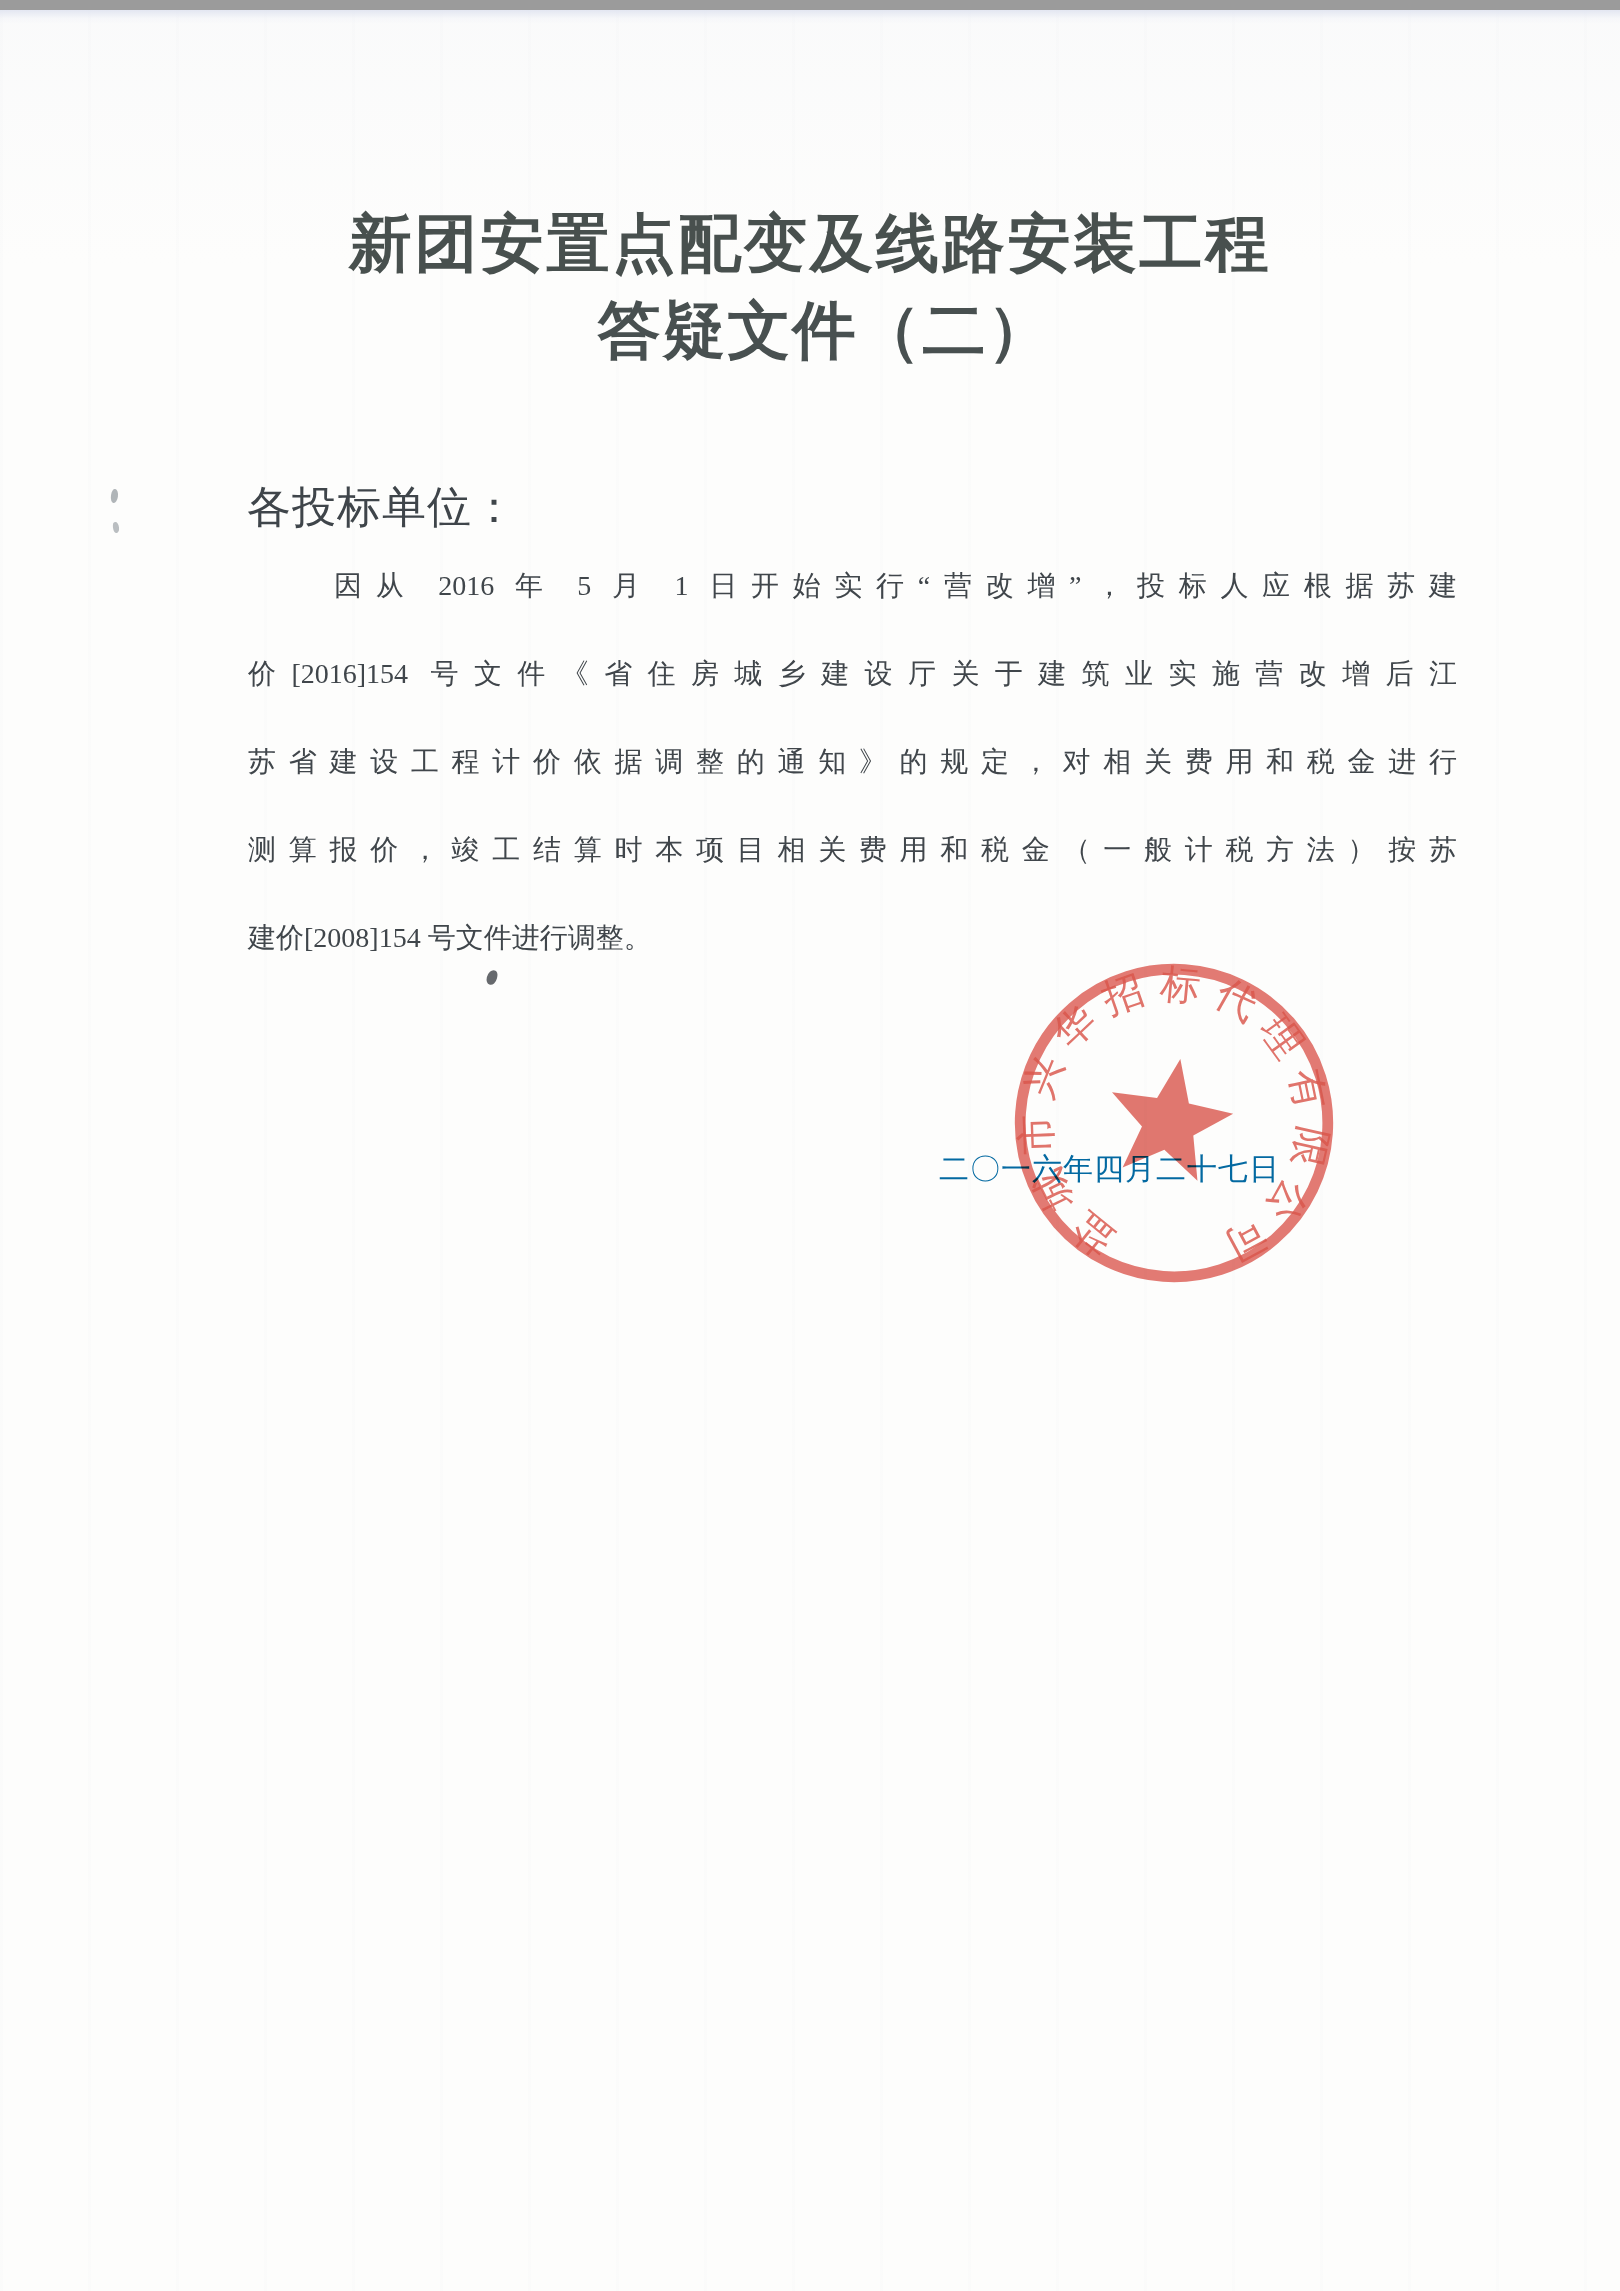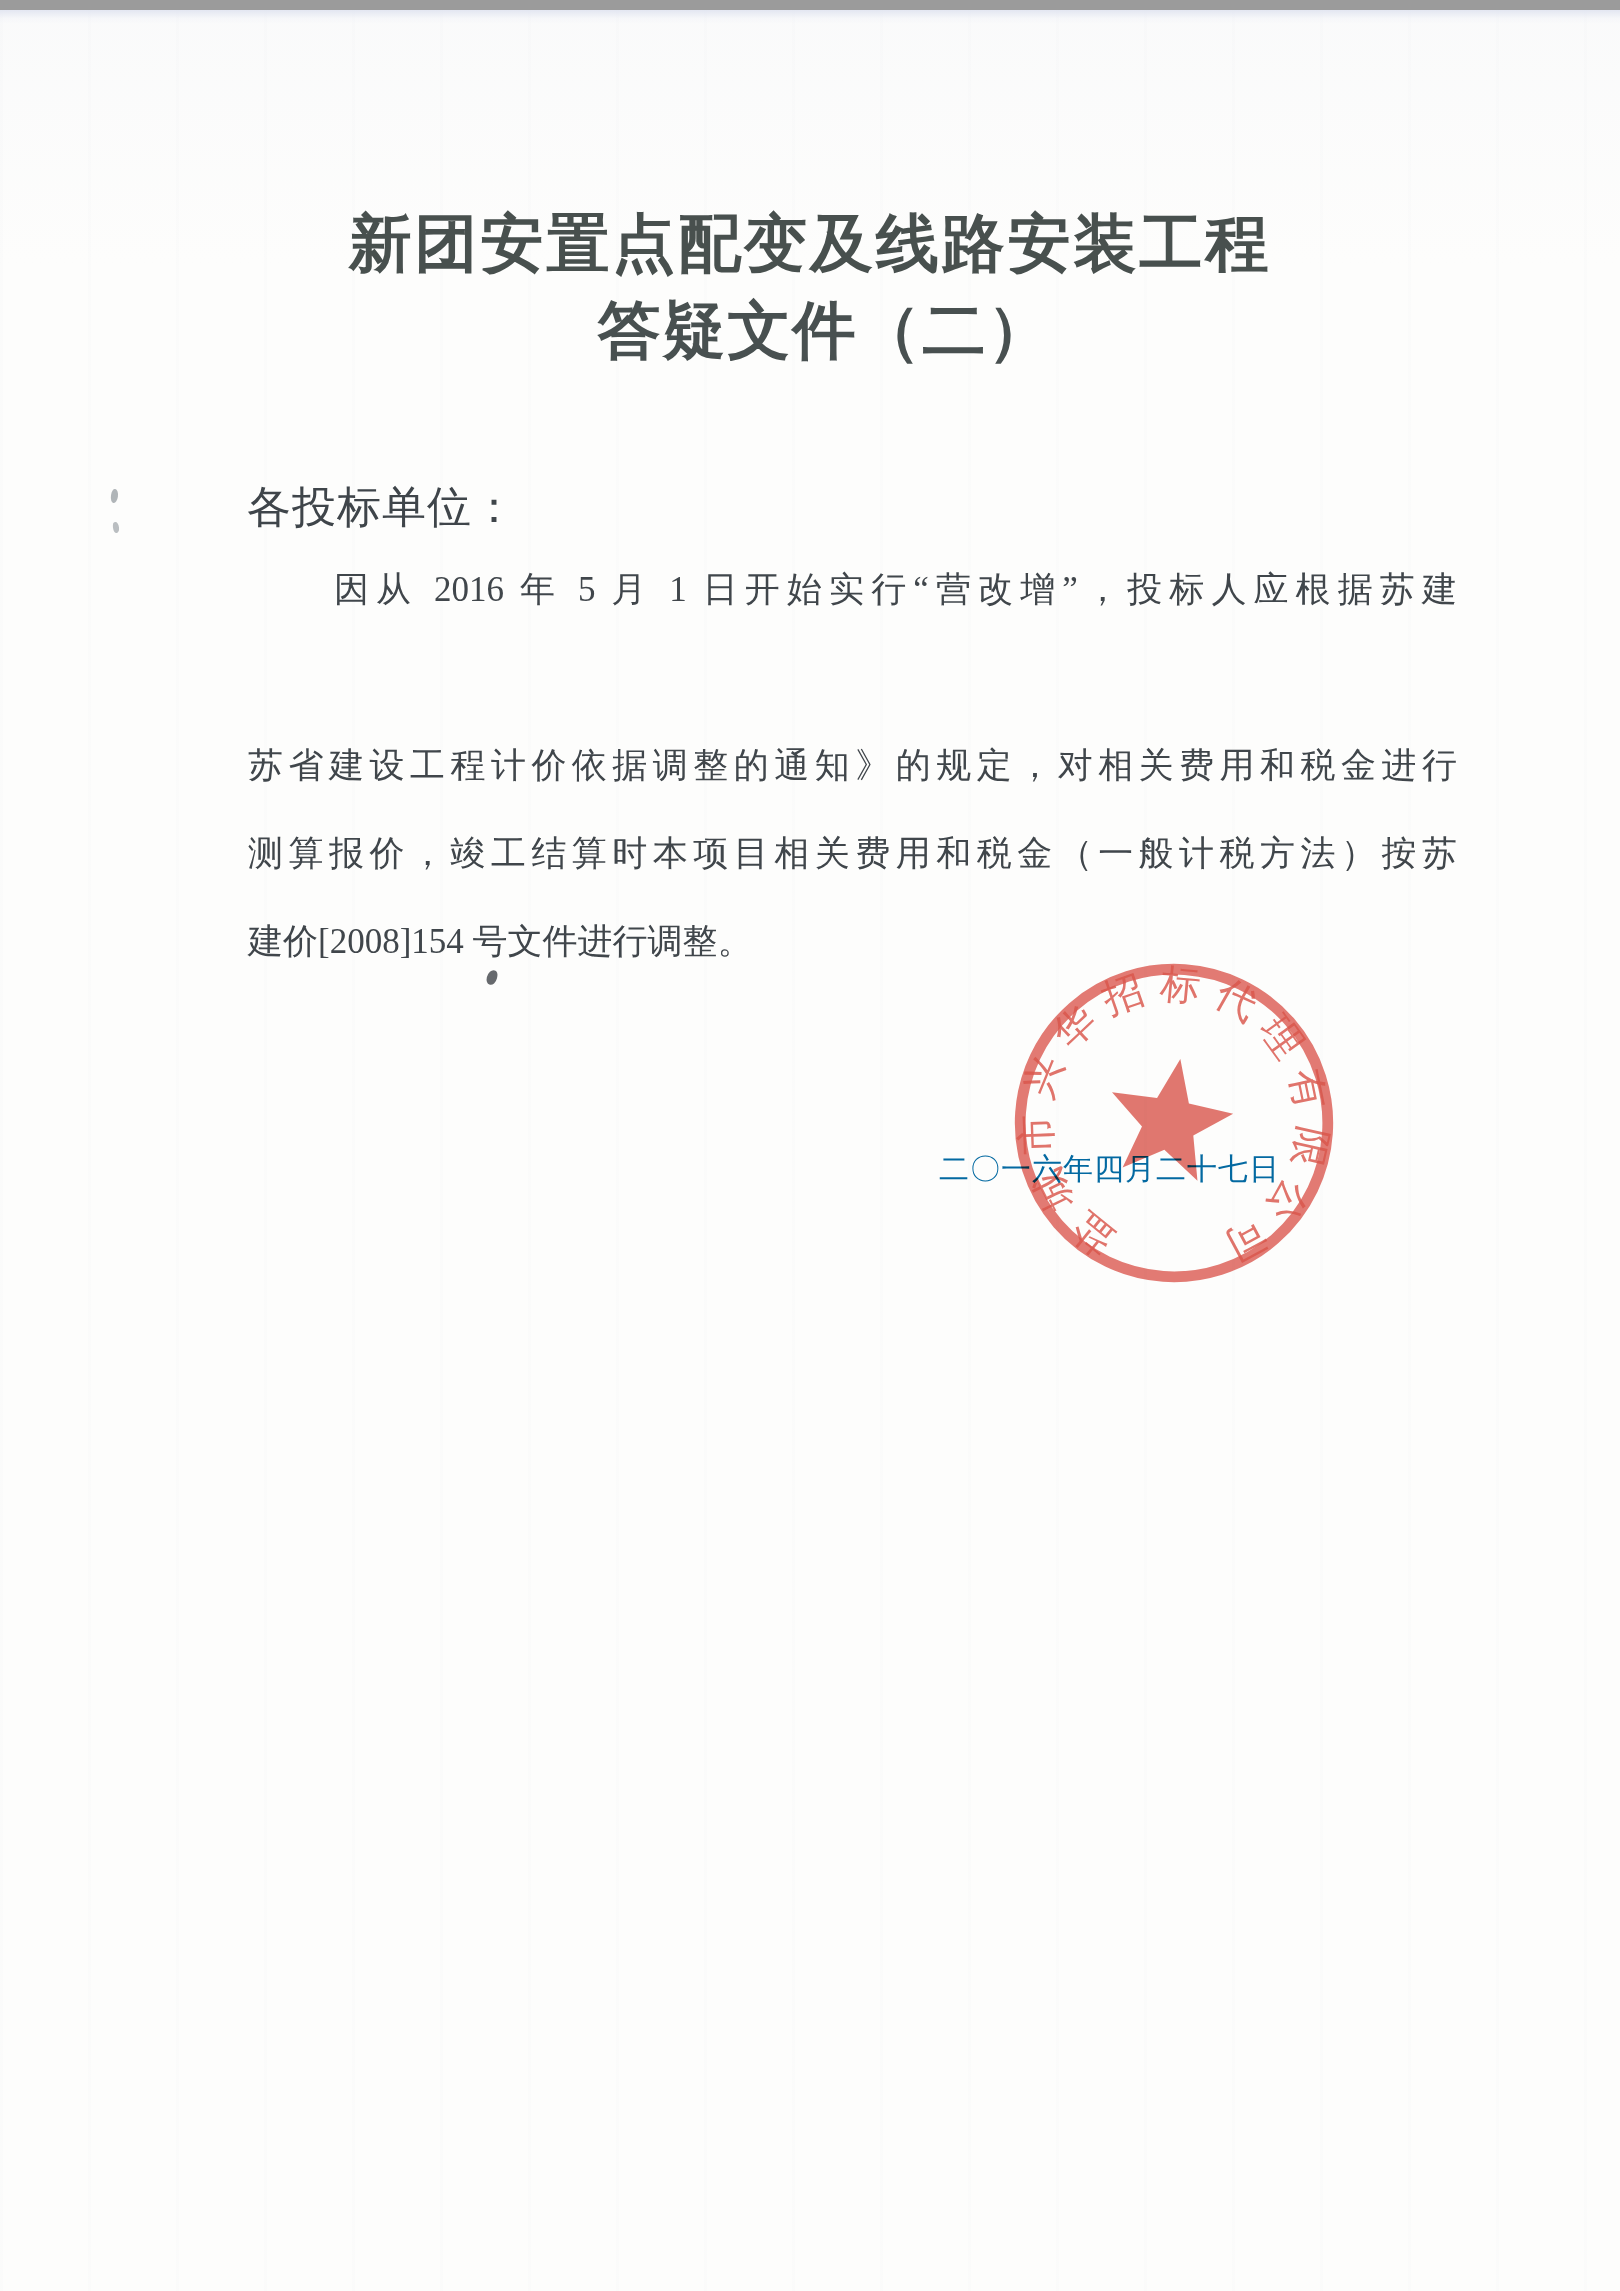--- a/index.html
+++ b/index.html
@@ -40,21 +40,21 @@
     font-size:63px;font-weight:bold;letter-spacing:2px;
     color:#485050;text-align:center;line-height:1;
   }
 
   .salutation{
     position:absolute;left:247px;top:476px;
     font-size:44px;color:#3f454a;line-height:1;letter-spacing:1px;
   }
   .body-line{
     position:absolute;left:248px;width:1209px;
-    font-size:35px;color:#40464b;line-height:1.08;
+    font-size:28px;color:#40464b;line-height:1.08;
     text-align:justify;text-align-last:justify;
     box-sizing:border-box;
   }
   .body-line.indent{padding-left:86px;}
   .body-line.last{text-align-last:left;}
   .l1{top:561px;} .l2{top:649px;} .l3{top:737px;} .l4{top:825px;} .l5{top:913px;}
 
   .date-line{
     position:absolute;left:939px;top:1144px;
     font-size:30px;color:#0369a1;letter-spacing:1px;line-height:1;
@@ -87,20 +87,21 @@
 
   <div class="paper-texture"></div>
   <div class="scan-top-band"></div>
 
   <div class="title-line1">新团安置点配变及线路安装工程</div>
   <div class="title-line2">答疑文件（二）</div>
 
   <div class="salutation">各投标单位：</div>
 
   <div class="body-line indent l1">因从 2016 年 5 月 1 日开始实行“营改增”，投标人应根据苏建</div>
+  <div class="body-line l2">价[2016]154 号文件《省住房城乡建设厅关于建筑业实施营改增后江</div>
   <div class="body-line l3">苏省建设工程计价依据调整的通知》的规定，对相关费用和税金进行</div>
   <div class="body-line l4">测算报价，竣工结算时本项目相关费用和税金（一般计税方法）按苏</div>
   <div class="body-line last l5">建价[2008]154 号文件进行调整。</div>
 
   <div class="date-line">二〇一六年四月二十七日</div>
 
   <svg class="seal" viewBox="0 0 390 390" xmlns="http://www.w3.org/2000/svg">
     <g transform="rotate(4 195 195)">
       <circle cx="195" cy="195" r="157" fill="none" stroke="#d8473c" stroke-width="11" stroke-opacity="0.78"></circle>
       <polygon transform="rotate(6 190 195)" points="190,129 206.5,172.3 252.8,174.6 216.6,203.7 228.8,248.4 190,223 151.2,248.4 163.4,203.7 127.2,174.6 173.5,172.3" fill="#d8473c" fill-opacity="0.8"></polygon>

